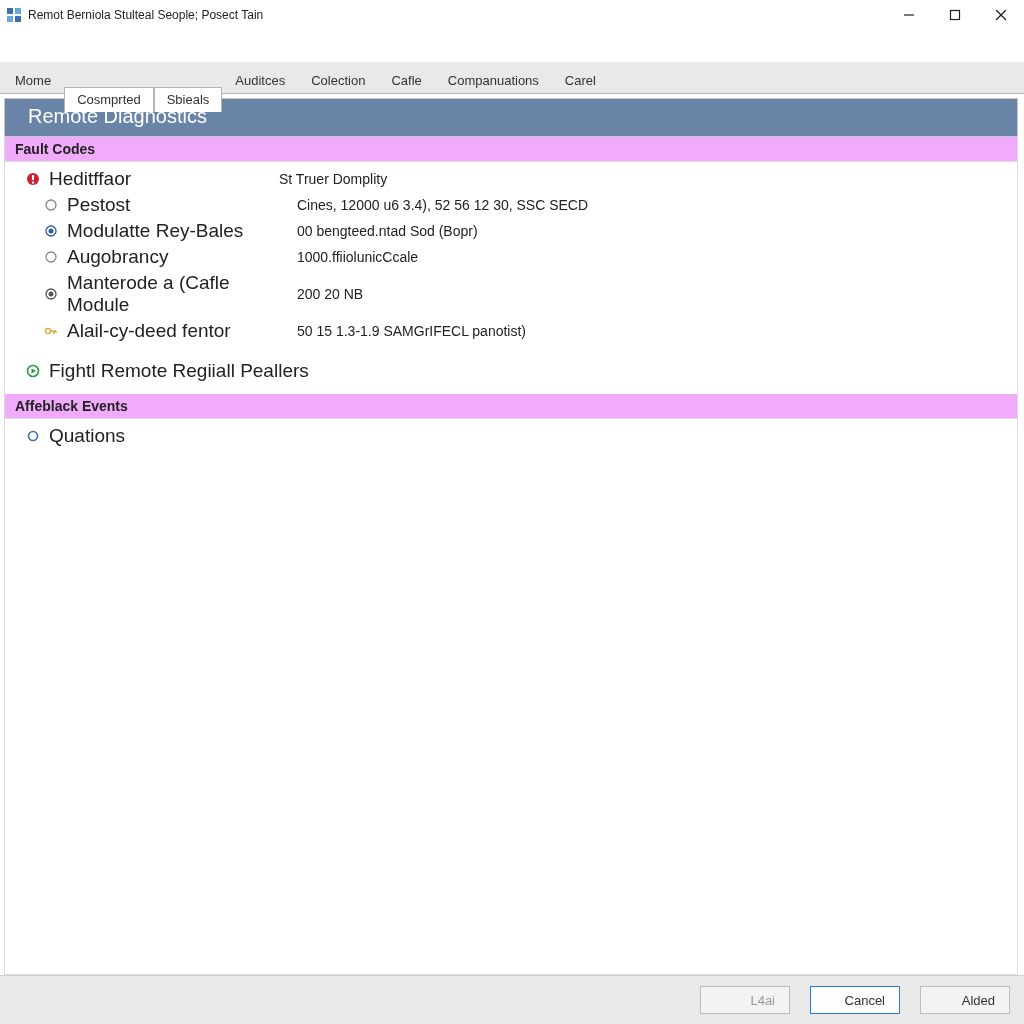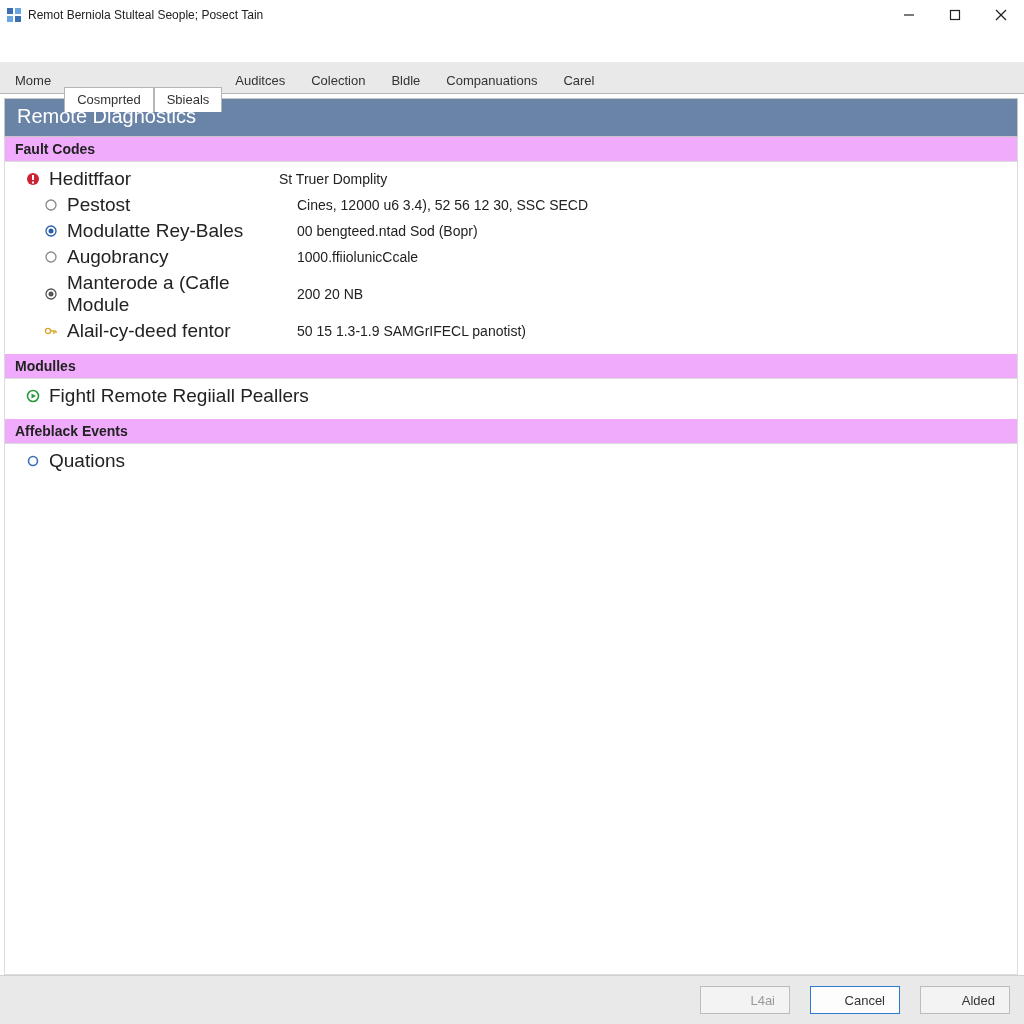--- a/index.html
+++ b/index.html
@@ -18,21 +18,21 @@
     .toolbar-area { background: #e9e9e9; padding-top: 6px; margin-top: 32px; }
     .tabstrip { display: flex; align-items: flex-end; padding-left: 2px; }
     .tab { font-size: 13px; color: #333; padding: 4px 12px 5px; border: 1px solid transparent; border-bottom: none; cursor: default; background: transparent; }
     .tab.active { background: #fff; border-color: #b5b5b5; position: relative; top: 19px; }
     .tabstrip-border { border-top: 1px solid #b5b5b5; }
 
     
     .content { flex: 1; background: #fff; padding: 4px 6px 0 4px; display: flex; flex-direction: column; min-height: 0; }
 
     
-    .page-banner { background: #6a84a8; color: #fff; font-size: 20px; font-weight: 400; padding: 6px 12px 8px; border: 1px solid #c6c6c6; }
+    .page-banner { background: #6a84a8; color: #fff; font-size: 20px; font-weight: 400; padding: 6px 23px 8px; border: 1px solid #c6c6c6; }
 
     
     .section-header { background: #f0abfc; border: 1px solid #dcdcdc; border-top: none; padding: 4px 10px; font-size: 14px; color: #222; font-weight: 600; }
 
     
     .item-list { padding: 4px 0 10px 18px; border-left: 1px solid #dcdcdc; border-right: 1px solid #dcdcdc; }
     .item-row { display: flex; align-items: center; padding: 2px 0; }
     .item-icon { width: 20px; height: 16px; display: flex; align-items: center; justify-content: center; margin-right: 6px; }
     .item-label { font-size: 19px; color: #222; width: 230px; flex-shrink: 0; }
     .item-value { font-size: 14px; color: #222; }
@@ -83,21 +83,21 @@
   </div>
 </div>
 
 <div class="toolbar-area">
   <div class="tabstrip">
     <div class="tab">Mome</div>
     <div class="tab active">Cosmprted</div>
     <div class="tab active">Sbieals</div>
     <div class="tab">Auditces</div>
     <div class="tab">Colection</div>
-    <div class="tab">Bldle</div>
+    <div class="tab">Cafle</div>
     <div class="tab">Companuations</div>
     <div class="tab">Carel</div>
   </div>
   <div class="tabstrip-border"></div>
 </div>
 
 <div class="content">
   <div class="page-banner">Remote Diagnostics</div>
 
   <div class="section-header">Fault Codes</div>
@@ -164,21 +164,20 @@
             <line x1="6" y1="7" x2="12" y2="7" stroke="#d8a62c" stroke-width="1.4"></line>
             <line x1="10" y1="7" x2="10" y2="10" stroke="#d8a62c" stroke-width="1.4"></line>
             <line x1="12" y1="7" x2="12" y2="9" stroke="#d8a62c" stroke-width="1.4"></line>
           </svg>
       </span>
       <span class="item-label">Alail-cy-deed fentor</span>
       <span class="item-value">50 15 1.3-1.9 SAMGrIFECL panotist)</span>
     </div>
   </div>
 
-  <div class="section-header">Modulles</div>
   <div class="item-list">
     <div class="item-row">
       <span class="item-icon">
         <svg width="14" height="14" viewBox="0 0 14 14">
             <circle cx="7" cy="7" r="5.5" fill="none" stroke="#2a9a3e" stroke-width="1.6"></circle>
             <polygon points="5.5,4.5 10,7 5.5,9.5" fill="#2a9a3e"></polygon>
           </svg>
       </span>
       <span class="item-label" style="width:auto">Fightl Remote Regiiall Peallers</span>
     </div>

